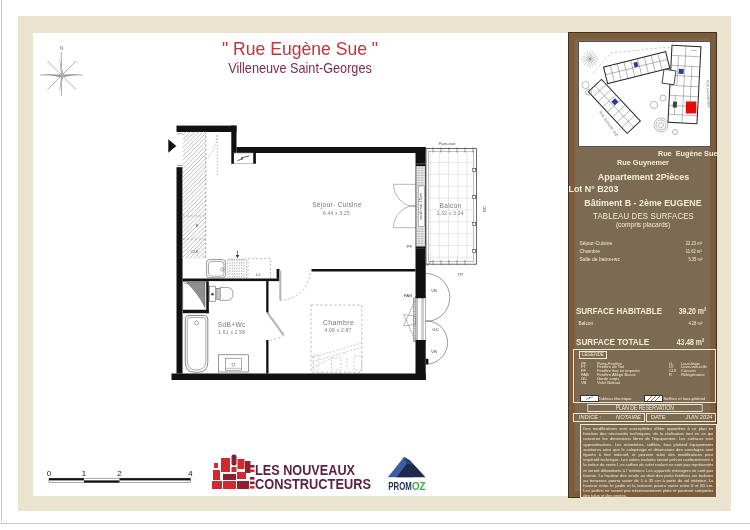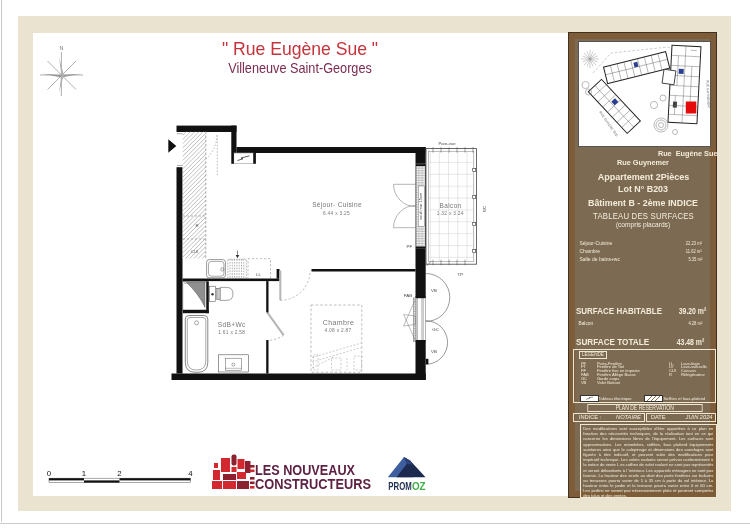--- a/index.html
+++ b/index.html
@@ -456,23 +456,23 @@
 
       <text x="0" y="0" font-size="3.4" fill="#666" transform="translate(20,70) rotate(55)">RUE EUGENE SUE</text>
       <text x="0" y="0" font-size="3.4" fill="#666" transform="translate(127.5,38) rotate(88)">RUE GUYNEMER</text>
     </svg>
   </div>
 
   <div class="abs" style="left:0;top:116.6px;width:149px;text-align:right;font-weight:bold;font-size:7.3px;line-height:7px;white-space:nowrap;">Rue&nbsp; Eugène Sue</div>
   <div class="abs" style="left:0;top:126.3px;width:149px;text-align:center;font-weight:bold;font-size:7.3px;line-height:7px;white-space:nowrap;">Rue Guynemer</div>
 
   <div class="abs" style="left:0;top:139.7px;width:149px;text-align:center;font-weight:bold;font-size:9.3px;line-height:9.3px;white-space:nowrap;transform:scaleX(0.97);">Appartement 2Pièces</div>
-  <div class="abs" style="left:0;top:151.8px;width:149px;text-align:center;font-weight:bold;font-size:8.9px;line-height:8.9px;white-space:nowrap;transform:scaleX(1);">Lot N° B203</div>
-
-  <div class="abs" style="left:0;top:165.5px;width:149px;text-align:center;font-weight:bold;font-size:8.9px;line-height:8.9px;white-space:nowrap;transform:scaleX(1);">Bâtiment B - 2ème INDICE</div>
+  <div class="abs" style="left:0;top:151.8px;width:149px;text-align:left;font-weight:bold;font-size:8.9px;line-height:8.9px;white-space:nowrap;transform:scaleX(1);">Lot N° B203</div>
+
+  <div class="abs" style="left:0;top:165.5px;width:149px;text-align:center;font-weight:bold;font-size:8.9px;line-height:8.9px;white-space:nowrap;transform:scaleX(1);">Bâtiment B - 2ème EUGENE</div>
 
   <div class="abs" style="left:0;top:179.4px;width:149px;text-align:center;font-size:8.4px;line-height:8.4px;letter-spacing:0.2px;white-space:nowrap;transform:scaleX(0.93);">TABLEAU DES SURFACES</div>
   <div class="abs" style="left:0;top:188.6px;width:149px;text-align:center;font-size:6.6px;line-height:6.6px;">(compris placards)</div>
 
   <div class="abs" style="left:11px;top:207.9px;font-size:5px;line-height:5px;white-space:nowrap;">Séjour-Cuisine</div>
   <div class="abs" style="right:13.5px;top:208.1px;font-size:4.8px;line-height:5px;white-space:nowrap;transform:scaleX(0.85);transform-origin:right;">22.23 m²</div>
   <div class="abs" style="left:11px;top:215.9px;font-size:5px;line-height:5px;white-space:nowrap;">Chambre</div>
   <div class="abs" style="right:13.5px;top:216.1px;font-size:4.8px;line-height:5px;white-space:nowrap;transform:scaleX(0.85);transform-origin:right;">11.62 m²</div>
   <div class="abs" style="left:11px;top:223.8px;font-size:5px;line-height:5px;white-space:nowrap;">Salle de bains+wc</div>
   <div class="abs" style="right:13.5px;top:224px;font-size:4.8px;line-height:5px;white-space:nowrap;transform:scaleX(0.85);transform-origin:right;">5.35 m²</div>

